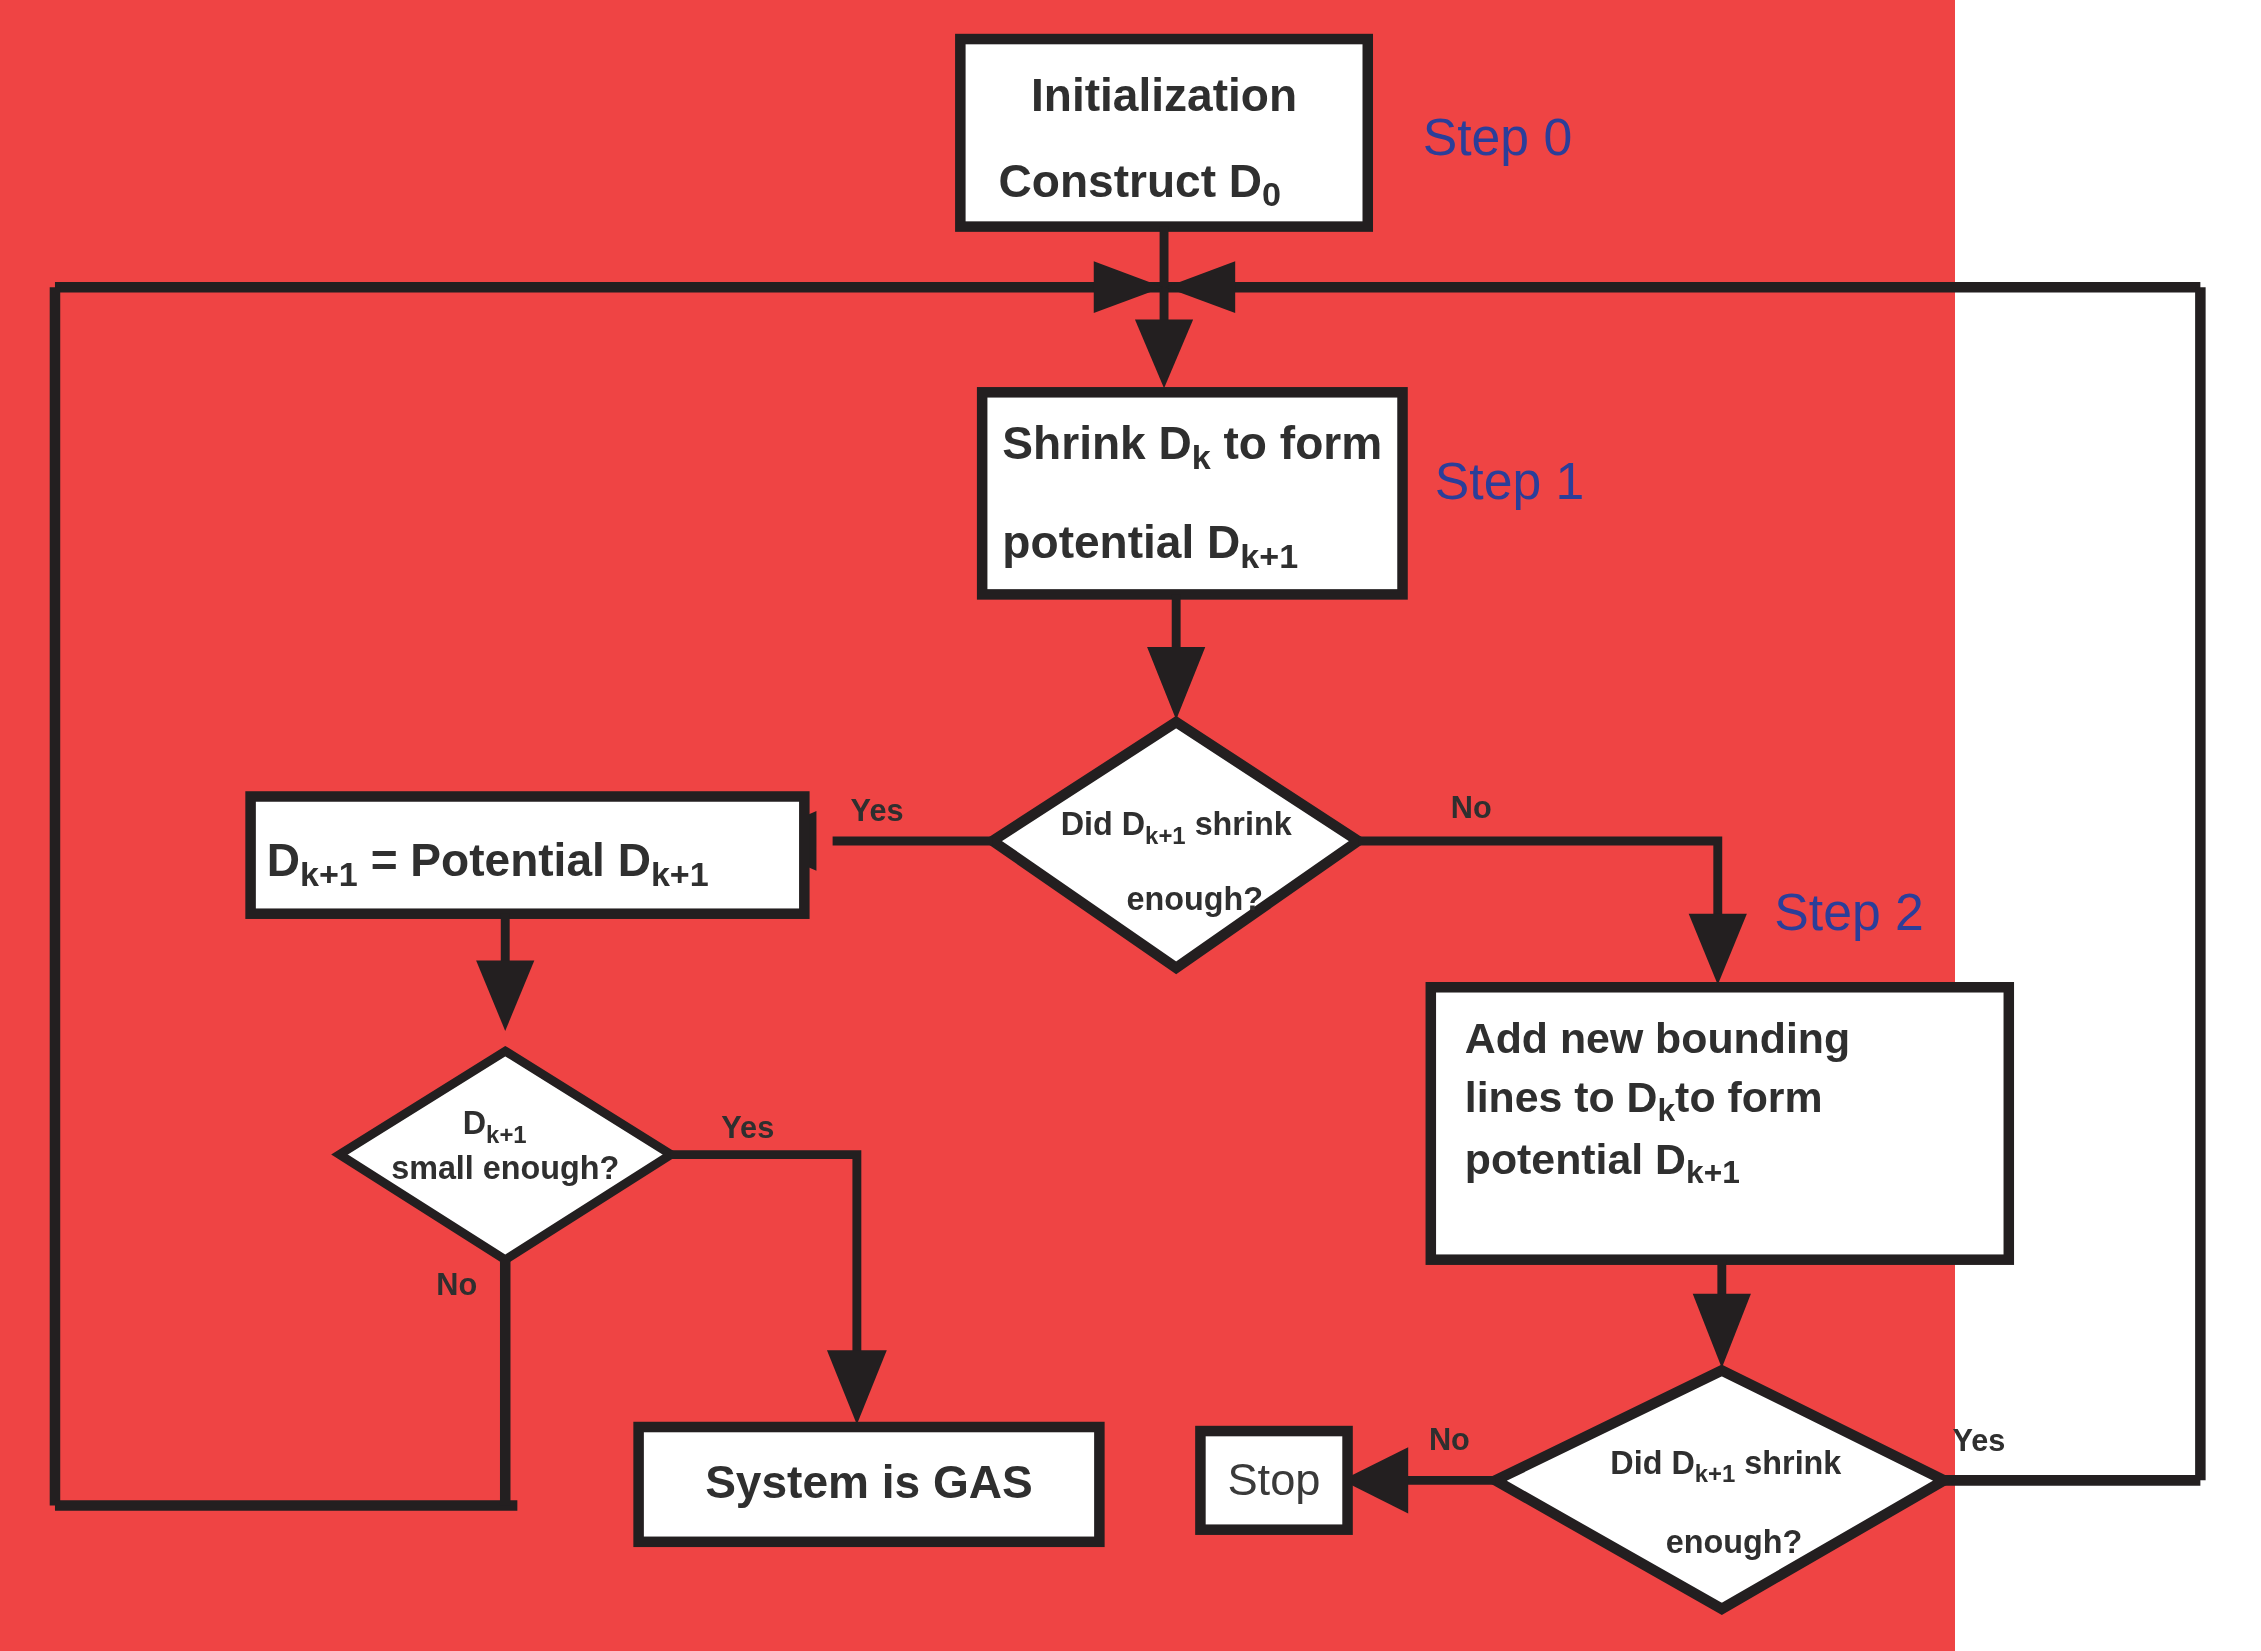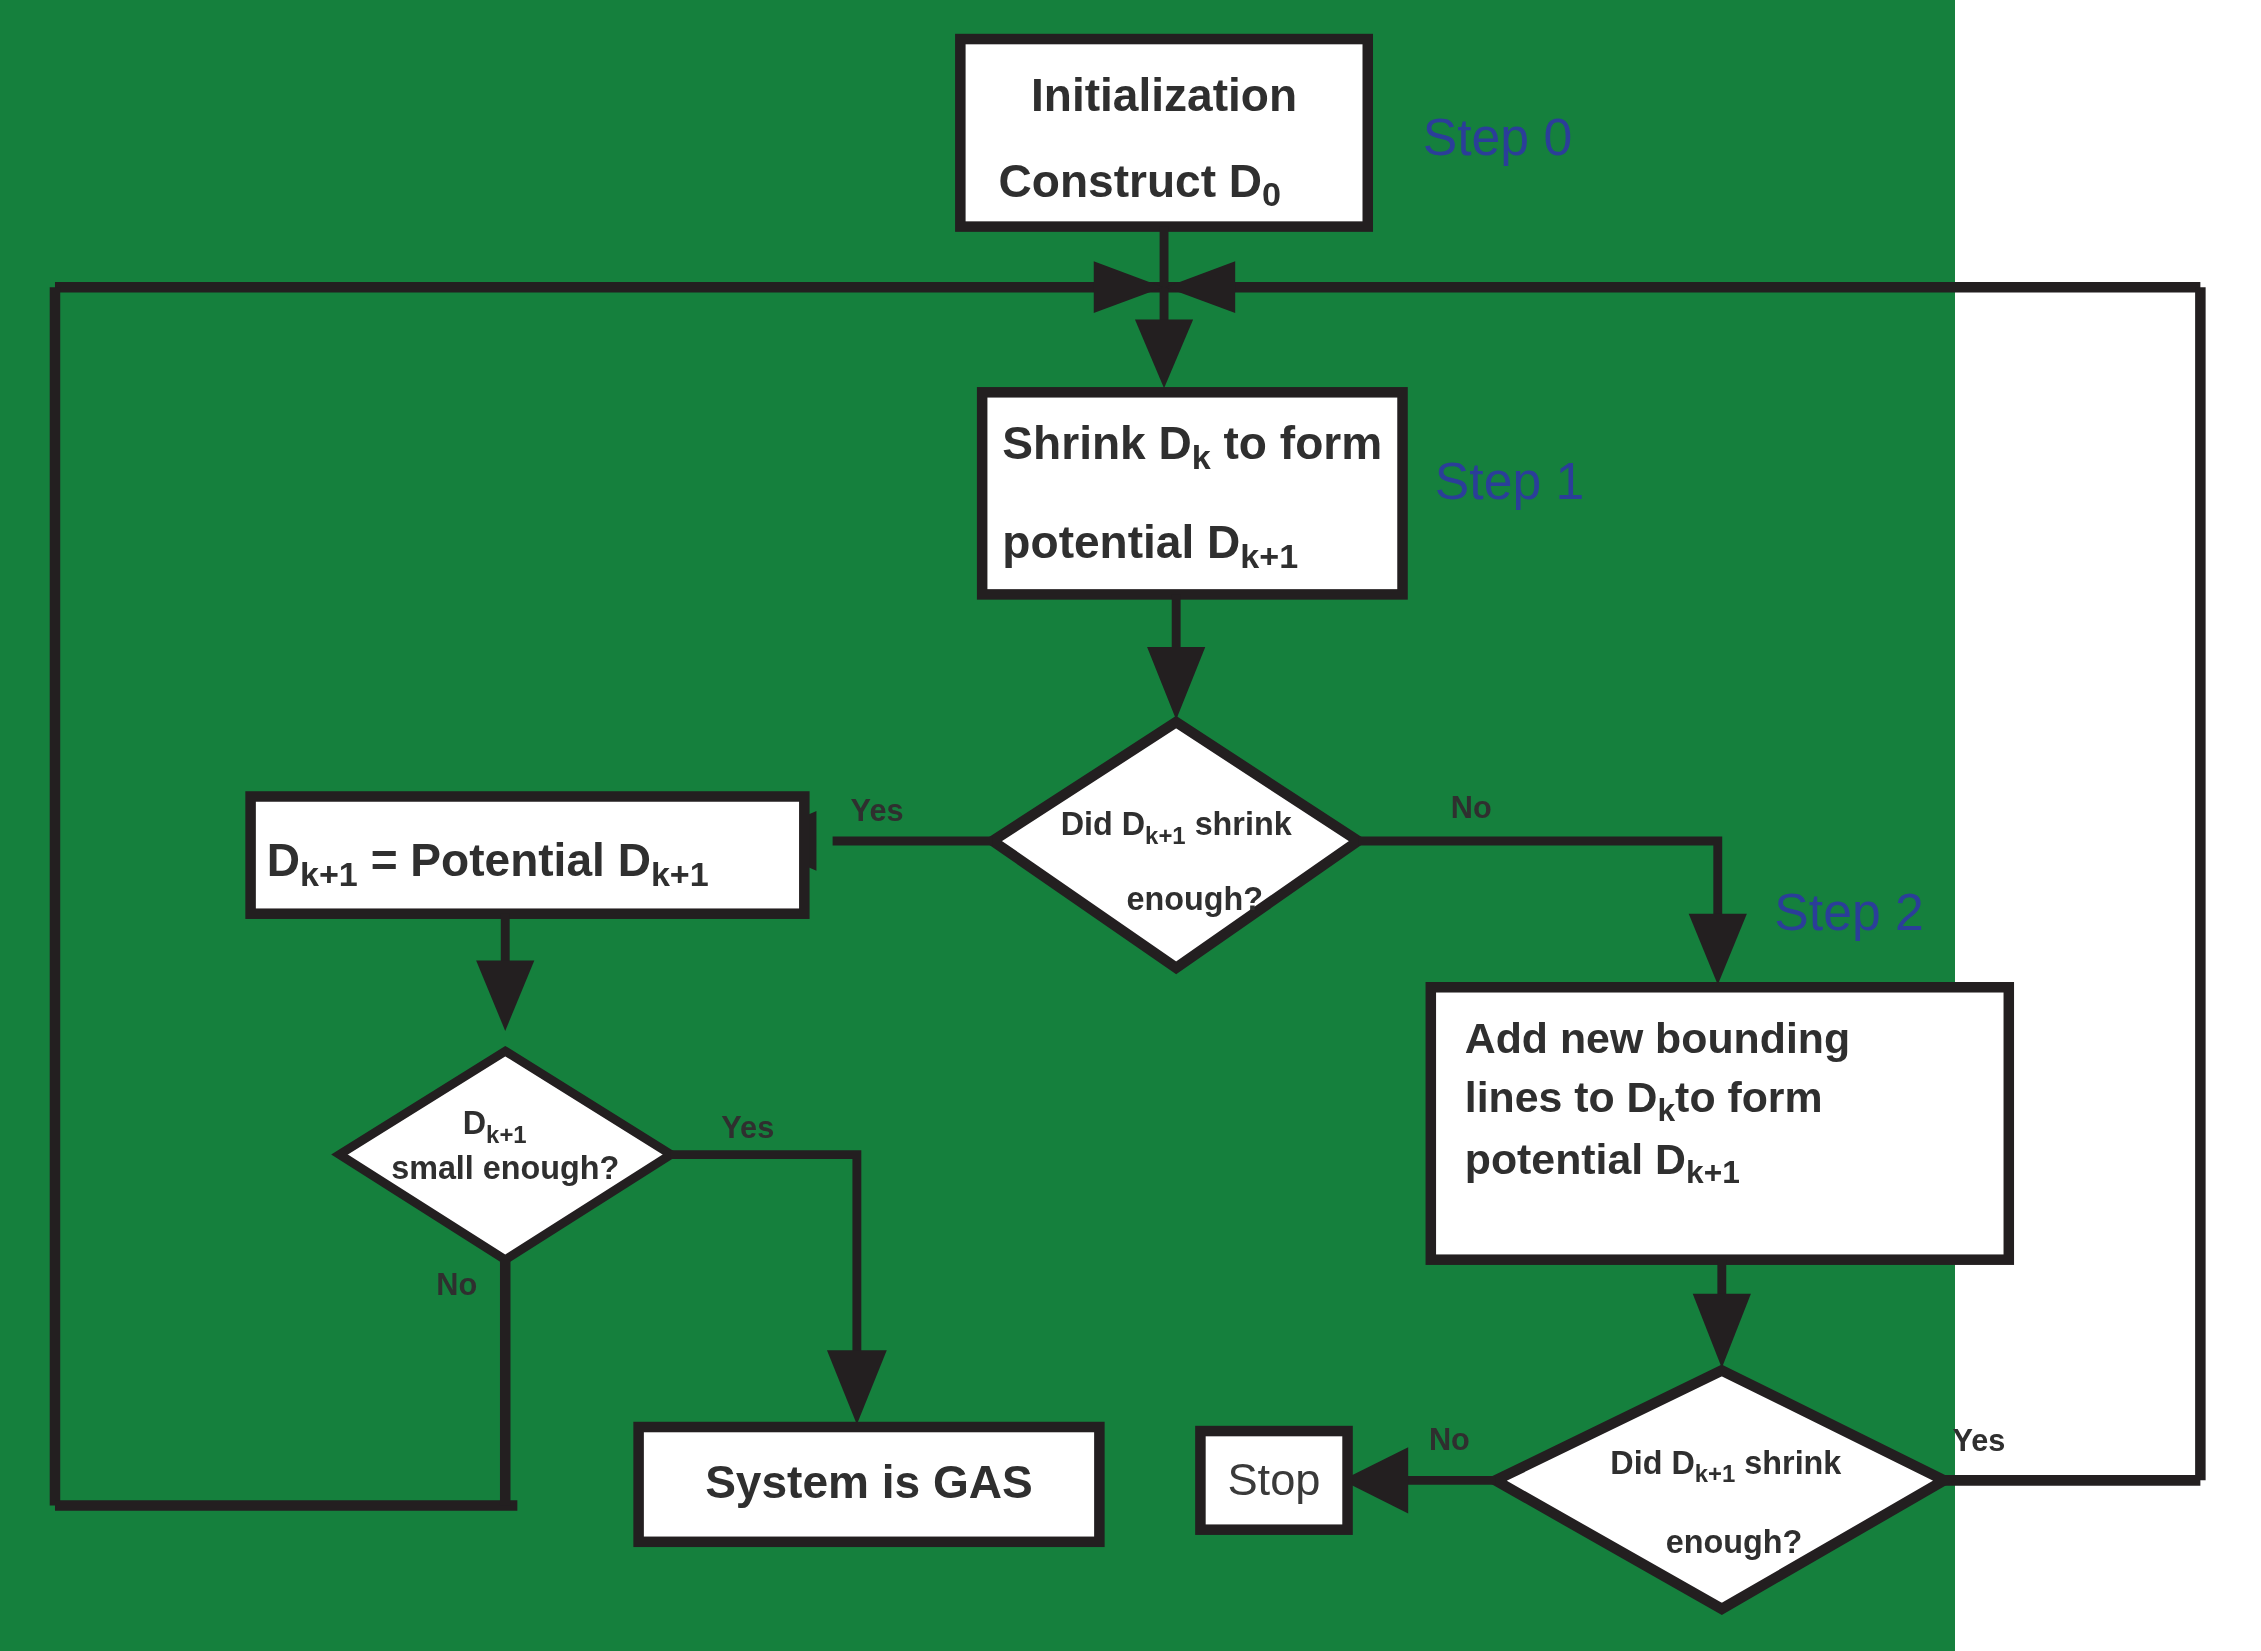--- a/index.html
+++ b/index.html
@@ -10,21 +10,21 @@
   body {
     width: 2261px;
     height: 1652px;
     font-family: "Liberation Sans", sans-serif;
     overflow: hidden;
   }
   #flowchart-root {
     position: relative;
     width: 1955px;
     height: 1652px;
-    background: #15803d;
+    background: #ef4444;
   }
   svg.chart-canvas {
     position: absolute;
     top: 0;
     left: 0;
     width: 2261px;
     height: 1652px;
     display: block;
   }
   .shape-stroke {

